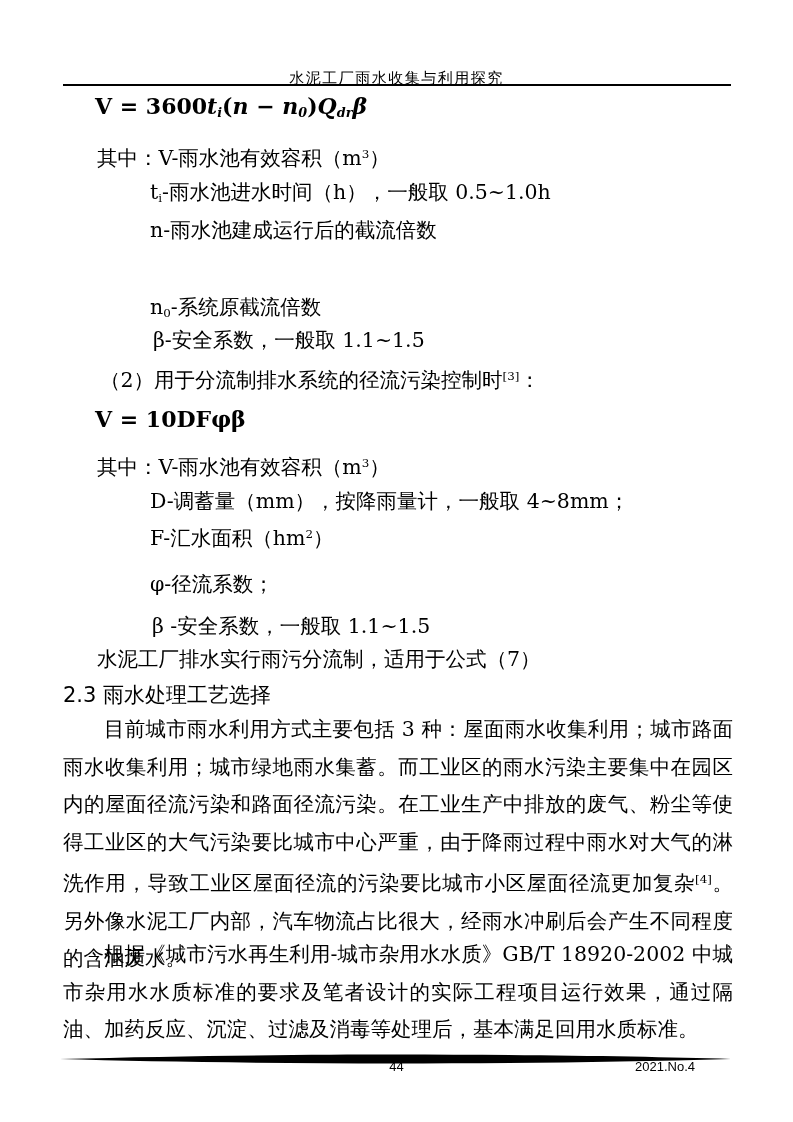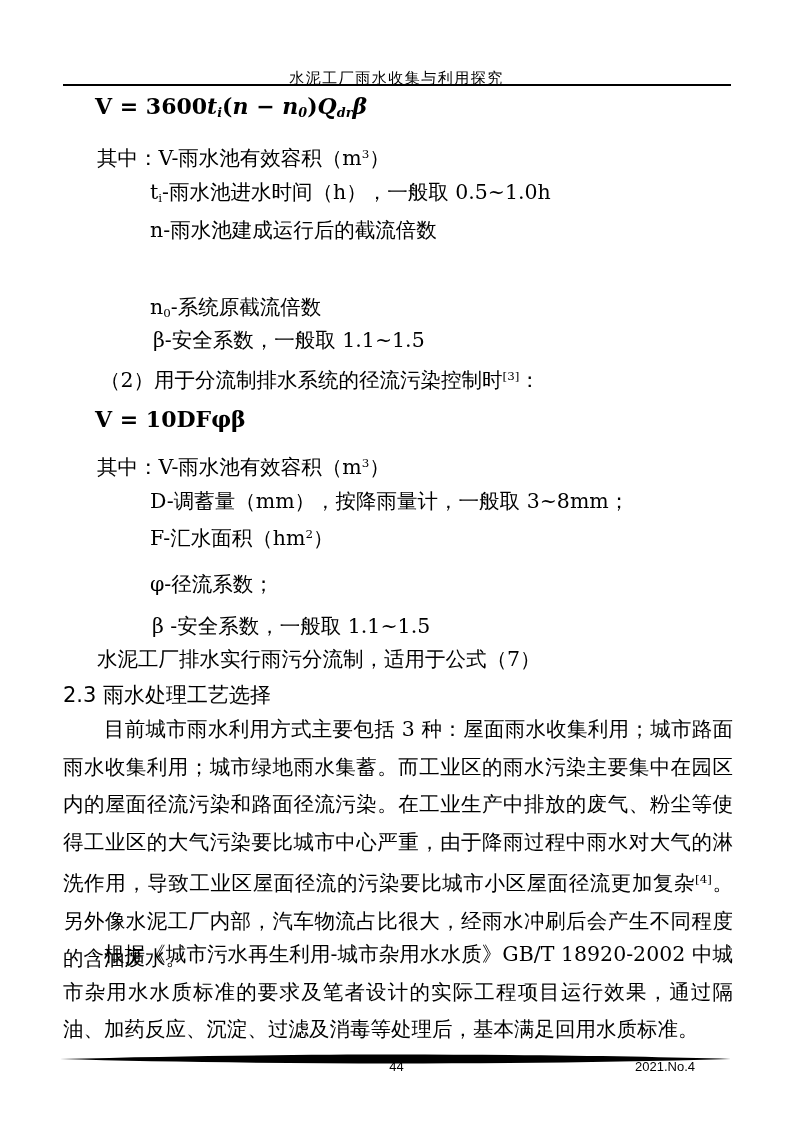--- a/index.html
+++ b/index.html
@@ -115,21 +115,21 @@
 
 
   <div class="abs bodyline l-beta1">β-安全系数，一般取 1.1~1.5</div>
 
   <div class="abs bodyline l-case2"><span>（2）用于分流制排水系统的径流污染控制时</span><span class="sup">[3]</span><span>：</span></div>
 
   <div class="abs formula f2">V = 10DFφβ</div>
 
   <div class="abs bodyline l-where2"><span>其中：V-雨水池有效容积（m</span><span class="sup">3</span><span>）</span></div>
 
-  <div class="abs bodyline l-d">D-调蓄量（mm），按降雨量计，一般取 3~8mm；</div>
+  <div class="abs bodyline l-d">D-调蓄量（mm），按降雨量计，一般取 4~8mm；</div>
 
   <div class="abs bodyline l-f"><span>F-汇水面积（hm</span><span class="sup">2</span><span>）</span></div>
 
   <div class="abs bodyline l-phi">φ-径流系数；</div>
   <div class="abs bodyline l-beta2">β -安全系数，一般取 1.1~1.5</div>
 
   <div class="abs bodyline l-note">水泥工厂排水实行雨污分流制，适用于公式（7）</div>
 
   <div class="abs section-heading">2.3 雨水处理工艺选择</div>
 

